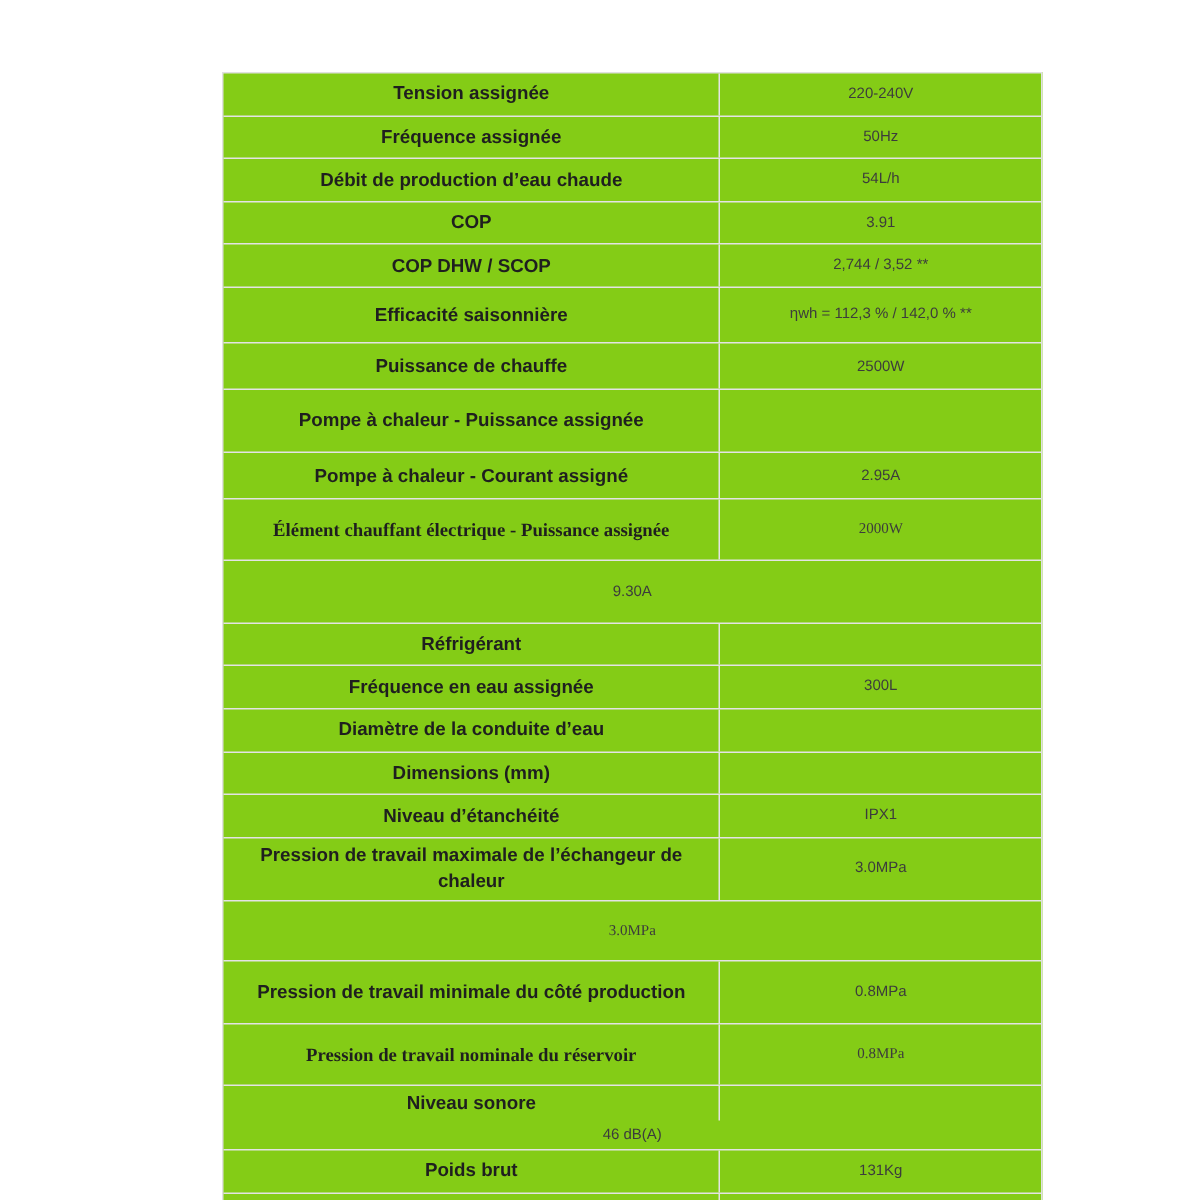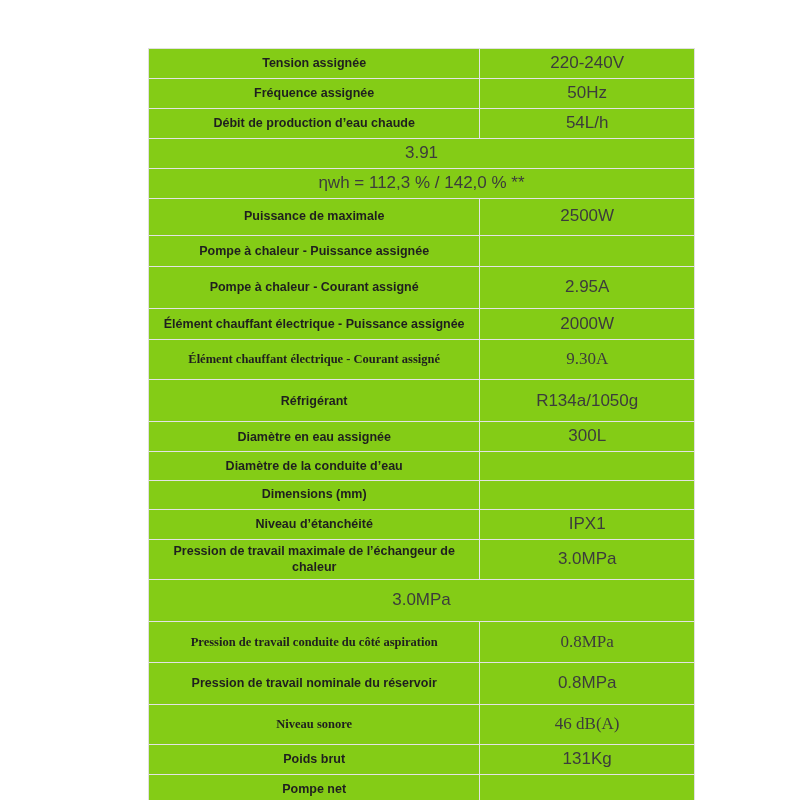--- a/index.html
+++ b/index.html
@@ -38,42 +38,42 @@
   .row:nth-child(6)  { min-height: 37.3px; }
   .row:nth-child(7),
   .row:nth-child(9)  { min-height: 31px; }
   .row:nth-child(8),
   .row:nth-child(11),
   .row:nth-child(17),
   .row:nth-child(19) { min-height: 42px; }
   .row:nth-child(10),
   .row:nth-child(18),
   .row:nth-child(20) { min-height: 40.5px; font-family: Liberation Serif, serif; }
-  .row:nth-child(21) { min-height: 28px; }
+  .row:nth-child(21) { min-height: 28px; flex-direction: column; }
 
   .cell {
     display: flex;
     align-items: center;
     justify-content: center;
     text-align: center;
     box-sizing: border-box;
     padding: 3px 10px;
     line-height: 1.35;
   }
   .cell.label {
     flex: 0 0 60.8%;
     max-width: 60.8%;
     border-right: 1px solid #e3e3e3;
     font-size: 12.5px;
     font-weight: 700;
     color: #1f1f1f;
   }
   .cell.value {
     flex: 1 1 auto;
-    font-size: 17px;
+    font-size: 10px;
     font-weight: 400;
     color: #3c3c3c;
   }
 </style>
 </head>
 <body>
 
 <div class="page">
   <div class="spec-table">
 
@@ -86,59 +86,63 @@
       <div class="cell label">Fréquence assignée</div>
       <div class="cell value">50Hz</div>
     </div>
 
     <div class="row">
       <div class="cell label">Débit de production d’eau chaude</div>
       <div class="cell value">54L/h</div>
     </div>
 
     <div class="row">
+      <div class="cell label">COP</div>
       <div class="cell value">3.91</div>
     </div>
 
+    <div class="row">
+      <div class="cell label">COP DHW / SCOP</div>
+      <div class="cell value">2,744 / 3,52 **</div>
+    </div>
 
     <div class="row">
+      <div class="cell label">Efficacité saisonnière</div>
       <div class="cell value">ηwh = 112,3 % / 142,0 % **</div>
     </div>
 
     <div class="row">
-      <div class="cell label">Puissance de maximale</div>
+      <div class="cell label">Puissance de chauffe</div>
       <div class="cell value">2500W</div>
     </div>
 
     <div class="row">
       <div class="cell label">Pompe à chaleur - Puissance assignée</div>
     </div>
 
     <div class="row">
       <div class="cell label">Pompe à chaleur - Courant assigné</div>
       <div class="cell value">2.95A</div>
     </div>
 
     <div class="row">
       <div class="cell label">Élément chauffant électrique - Puissance assignée</div>
       <div class="cell value">2000W</div>
     </div>
 
     <div class="row">
-      <div class="cell label">Élément chauffant électrique - Courant assigné</div>
       <div class="cell value">9.30A</div>
     </div>
 
     <div class="row">
       <div class="cell label">Réfrigérant</div>
-      <div class="cell value">R134a/1050g</div>
     </div>
 
     <div class="row">
-      <div class="cell label">Diamètre en eau assignée</div>
+      <div class="cell label">Fréquence en eau assignée</div>
       <div class="cell value">300L</div>
     </div>
 
     <div class="row">
       <div class="cell label">Diamètre de la conduite d’eau</div>
     </div>
 
     <div class="row">
       <div class="cell label">Dimensions (mm)</div>
     </div>
@@ -151,21 +155,21 @@
     <div class="row">
       <div class="cell label">Pression de travail maximale de l’échangeur de chaleur</div>
       <div class="cell value">3.0MPa</div>
     </div>
 
     <div class="row">
       <div class="cell value">3.0MPa</div>
     </div>
 
     <div class="row">
-      <div class="cell label">Pression de travail conduite du côté aspiration</div>
+      <div class="cell label">Pression de travail minimale du côté production</div>
       <div class="cell value">0.8MPa</div>
     </div>
 
     <div class="row">
       <div class="cell label">Pression de travail nominale du réservoir</div>
       <div class="cell value">0.8MPa</div>
     </div>
 
     <div class="row">
       <div class="cell label">Niveau sonore</div>

